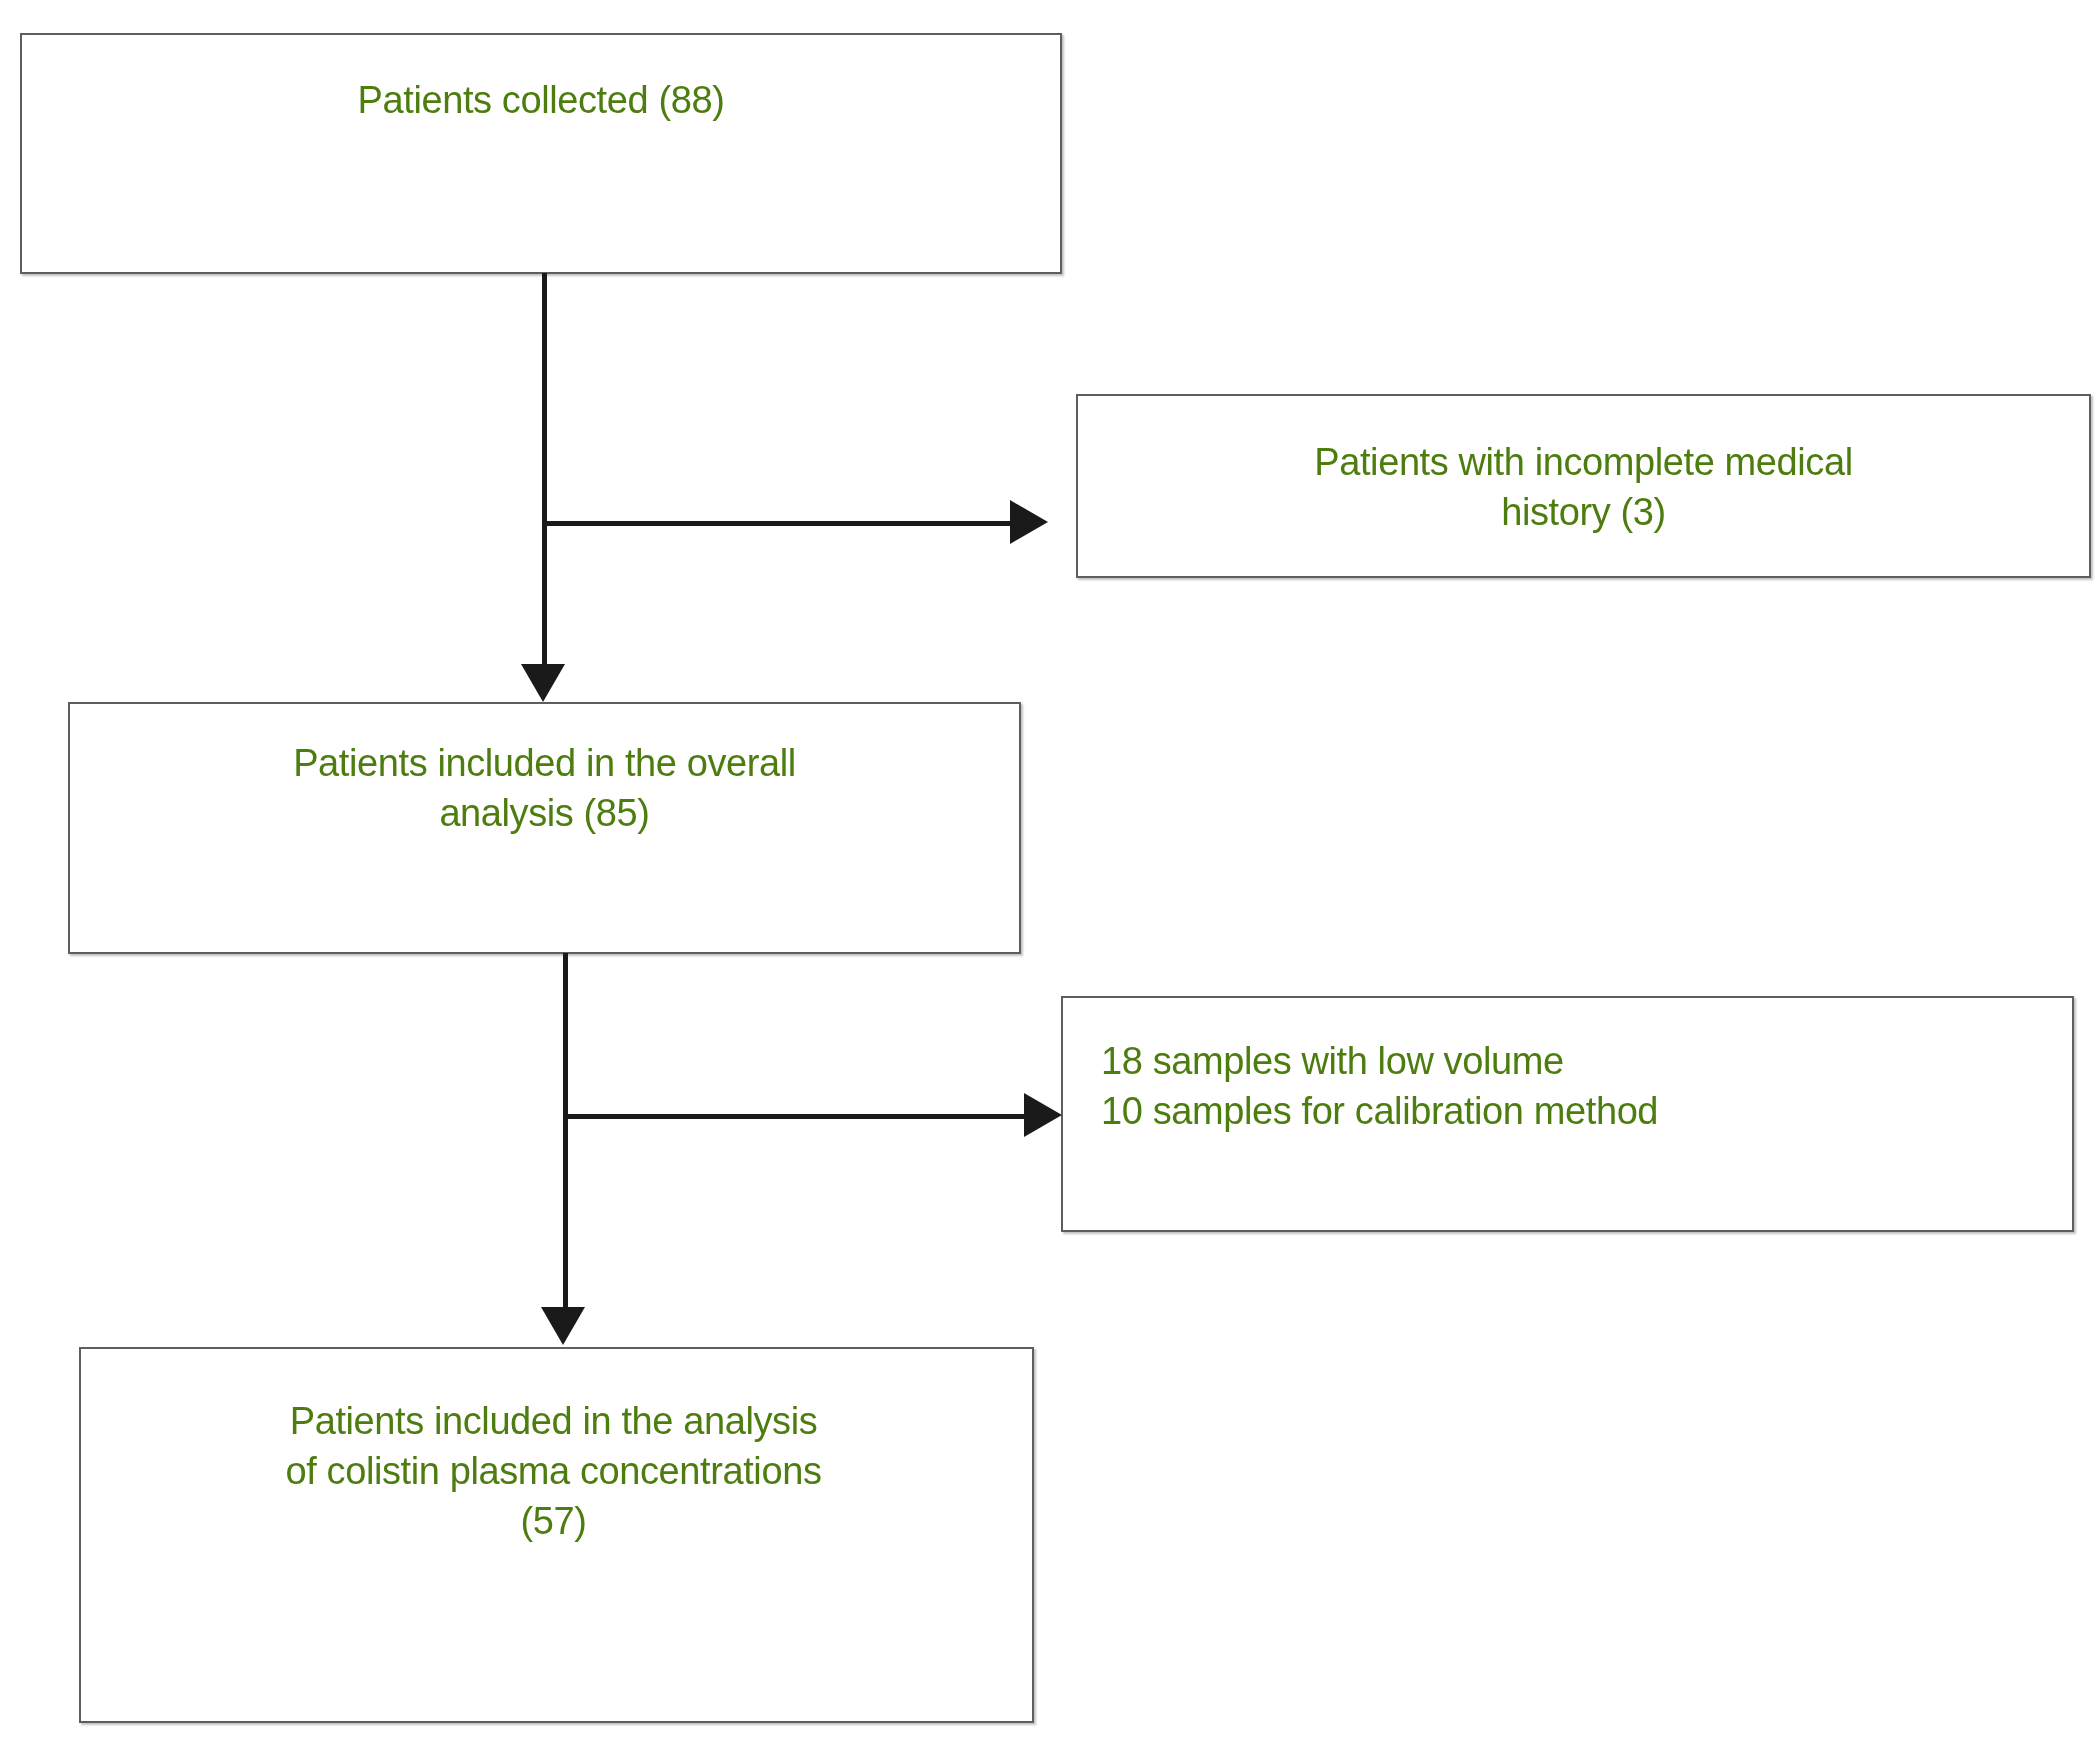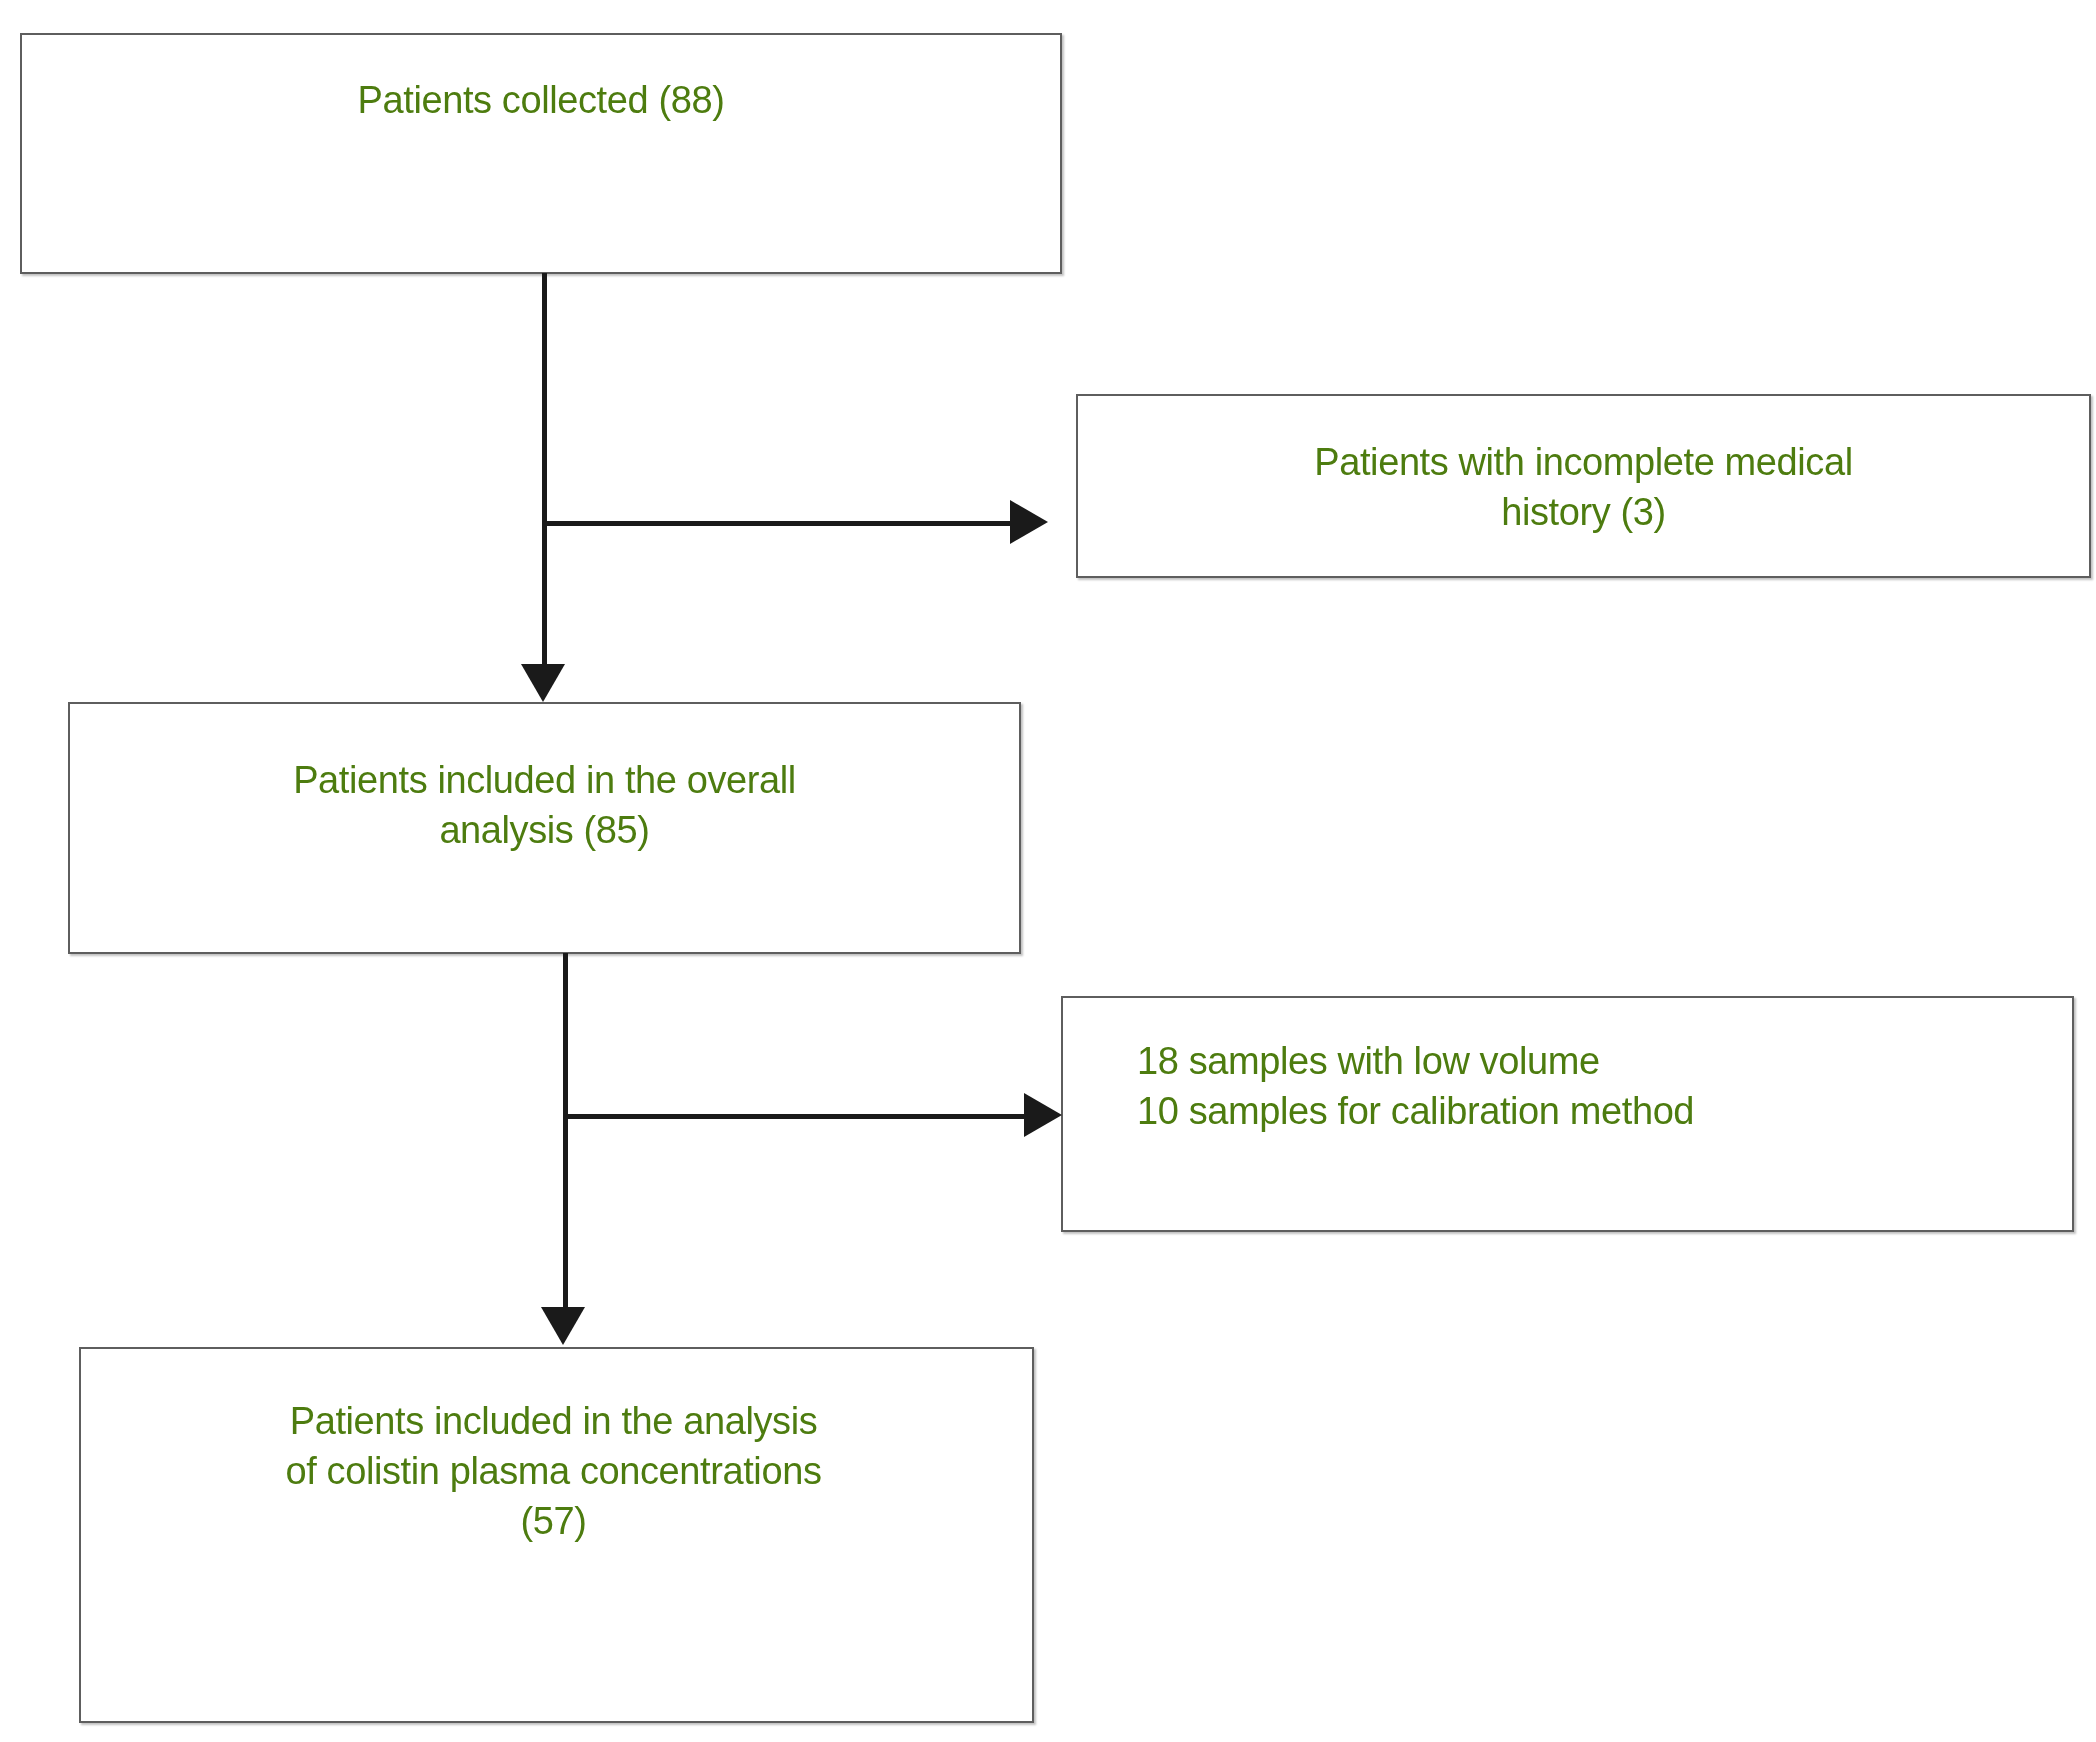--- a/index.html
+++ b/index.html
@@ -33,32 +33,31 @@
     letter-spacing: -0.4px;
     white-space: pre-line;
   }
   .box-text.center {
     text-align: center;
     padding: 0 26px;
   }
   .box-text.left {
     text-align: left;
     padding: 0 38px;
-    margin-left: 36px;
   }
 
   
   #box-collected      { left: 20px;   top: 33px;   width: 1042px; height: 241px; }
   #box-collected .box-text      { top: 40px; }
 
   #box-incomplete     { left: 1076px; top: 394px;  width: 1015px; height: 184px; }
   #box-incomplete .box-text     { top: 41px; }
 
   #box-overall        { left: 68px;   top: 702px;  width: 953px; height: 252px; }
-  #box-overall .box-text        { top: 51px; }
+  #box-overall .box-text        { top: 34px; }
 
   #box-samples        { left: 1061px; top: 996px; width: 1013px; height: 236px; }
   #box-samples .box-text        { top: 38px; }
 
   #box-colistin       { left: 79px;   top: 1347px; width: 955px; height: 376px; }
   #box-colistin .box-text       { top: 47px; padding-left: 20px; }
 
   
   .conn-v {
     position: absolute;

